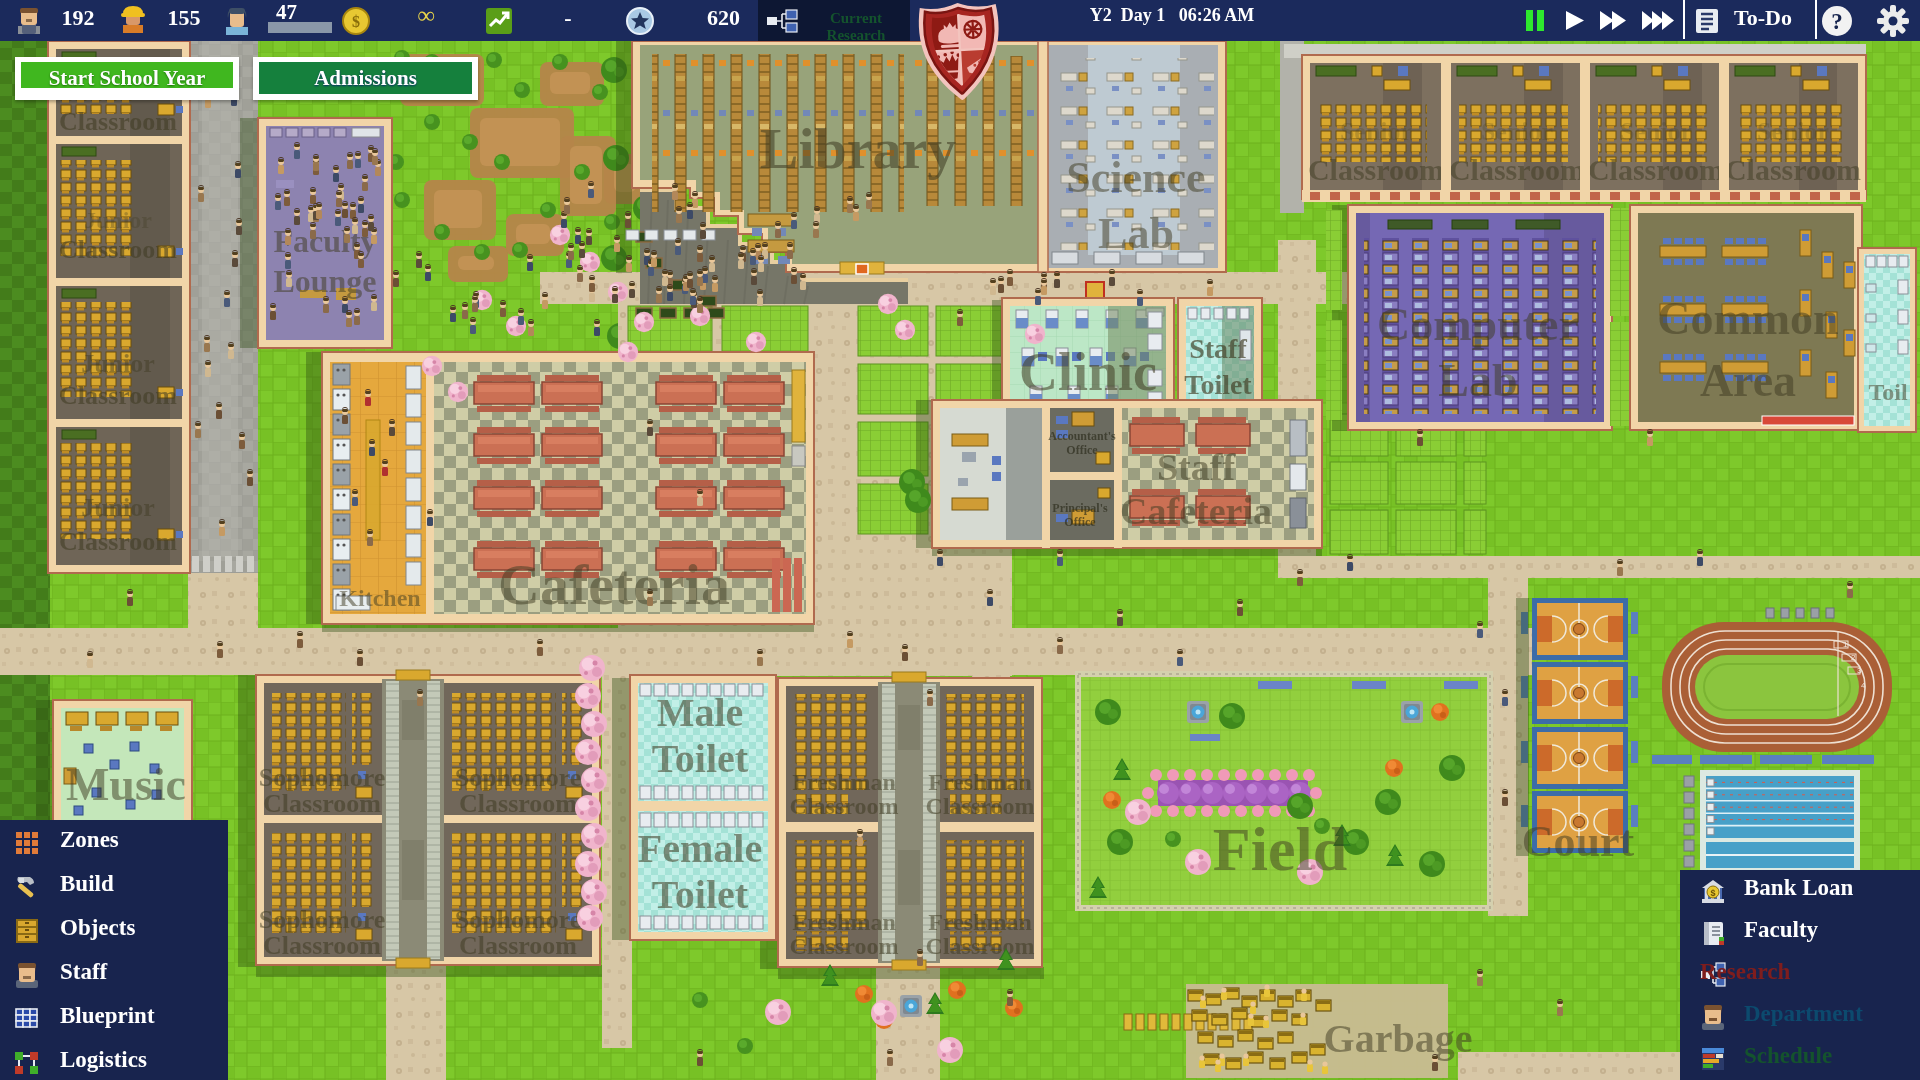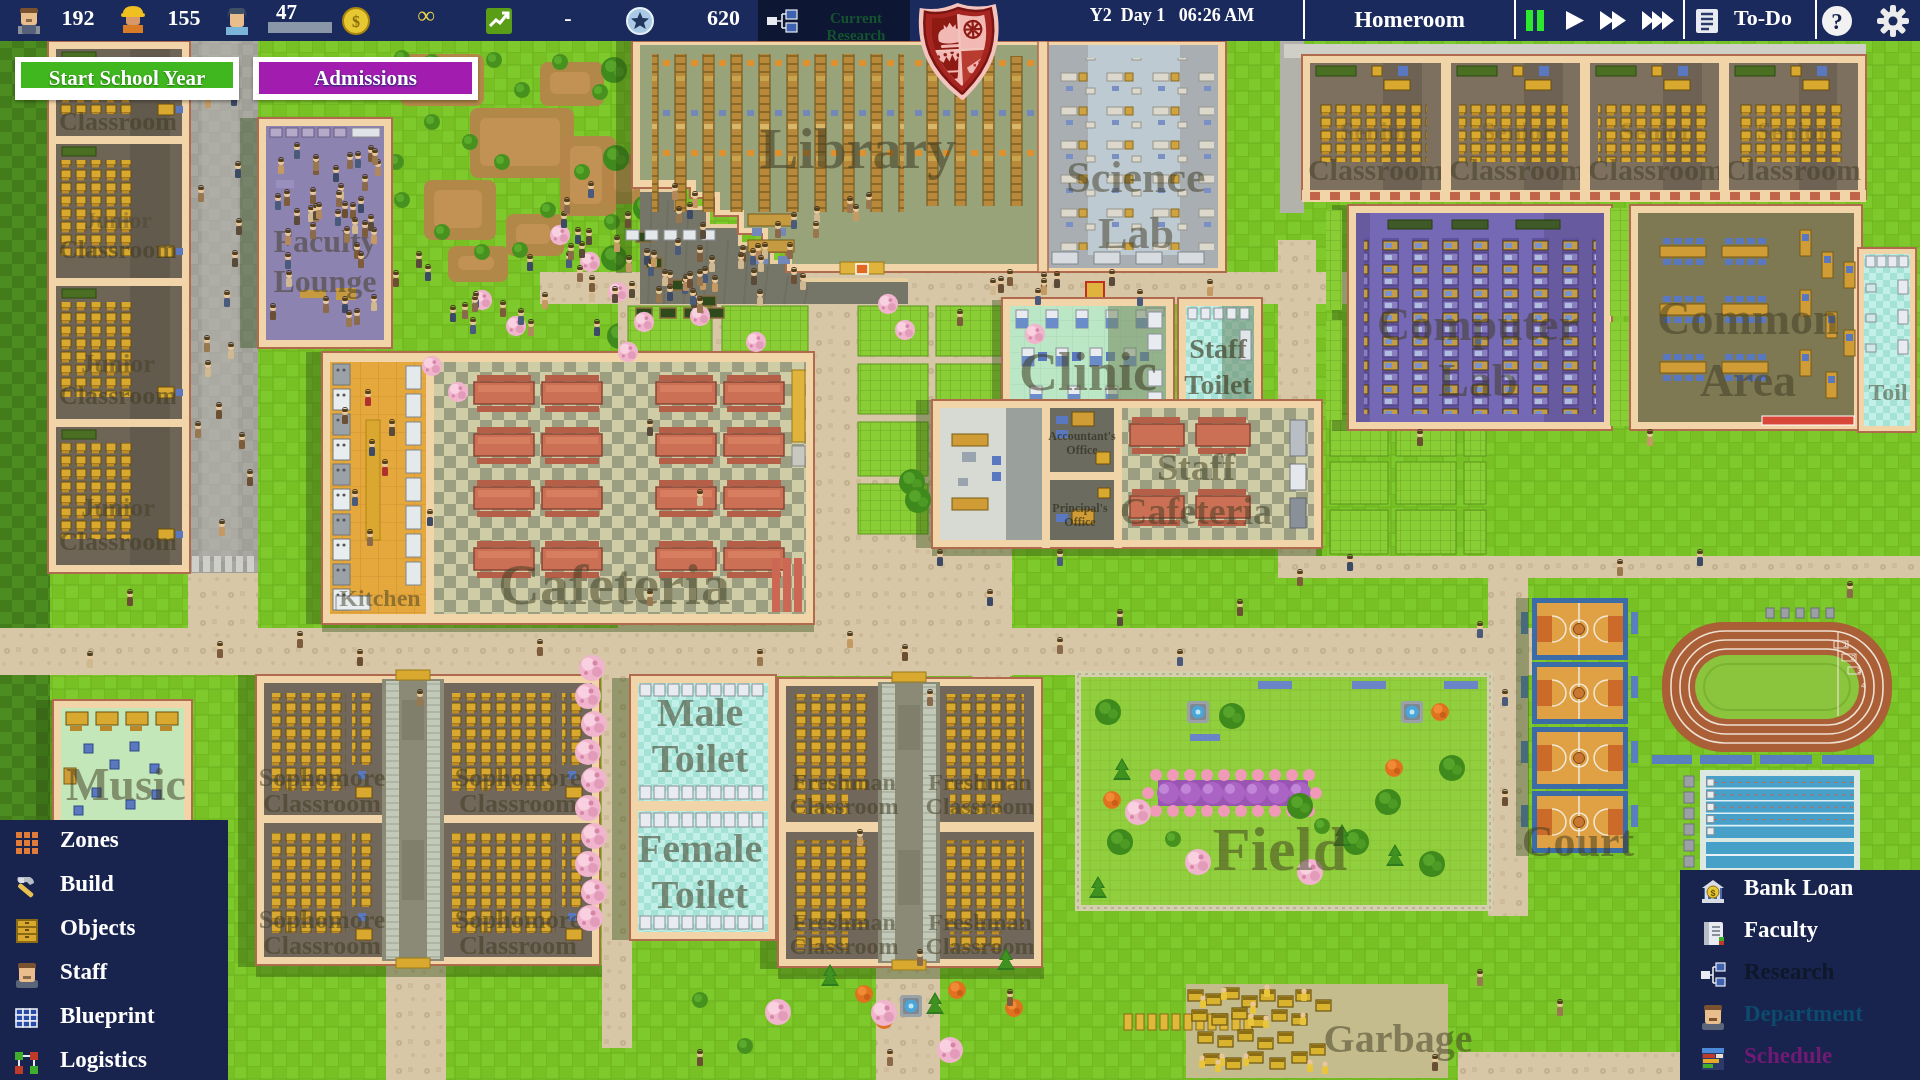--- a/index.html
+++ b/index.html
@@ -3017,21 +3017,20 @@
 <rect x="1" y="8" width="10" height="8" fill="#e8ecf2"></rect>
       <rect x="20" y="1" width="11" height="9" fill="#3f62b0" stroke="#e8ecf2" stroke-width="1.2"></rect>
       <rect x="20" y="14" width="11" height="9" fill="#3f62b0" stroke="#e8ecf2" stroke-width="1.2"></rect>
 <path d="M11 12 H16 M16 5 V19 M16 5 H20 M16 19 H20" stroke="#e8ecf2" stroke-width="1.6" fill="none"></path>
     </svg>
 
 <div style="position:absolute;left:804px;top:10px;width:104px;color:#14532d;font:bold 15px 'Liberation Serif',serif;text-align:center;line-height:17px">Current Research</div>
 
 <div class="tb" style="left:1052px;width:240px;text-align:center;font-size:18px">Y2&nbsp;&nbsp;Day 1&nbsp;&nbsp;&nbsp;06:26 AM</div>
 
-<div style="position:absolute;left:1303px;top:0;width:209px;height:39px;border-left:2px solid #fff;border-right:2px solid #fff;color:#fff;font:bold 23px 'Liberation Serif',serif;text-align:center;line-height:40px">Homeroom</div>
 
 <div style="position:absolute;left:1526px;top:10px;width:7px;height:21px;background:#2ee82e"></div>
 <div style="position:absolute;left:1537px;top:10px;width:7px;height:21px;background:#2ee82e"></div>
 
 <svg style="position:absolute;left:1564px;top:9px" width="120" height="23" viewBox="0 0 120 23">
 <path d="M2 2 L20 11.5 L2 21 Z" fill="#fff"></path>
 <path d="M36 2 L50 11.5 L36 21 Z" fill="#fff"></path>
       <path d="M48 2 L62 11.5 L48 21 Z" fill="#fff"></path>
 <path d="M78 2 L90 11.5 L78 21 Z" fill="#fff"></path>
       <path d="M88 2 L100 11.5 L88 21 Z" fill="#fff"></path>
@@ -3103,21 +3102,21 @@
           </g>
 <path d="M48 12 V88 M20 50 H78" stroke="#f3c4be" stroke-width="2.4"></path>
 </g>
 </g>
     </svg>
 
 <div style="position:absolute;left:15px;top:57px;width:224px;height:43px;background:#fff;box-shadow:0 2px 3px rgba(0,0,0,0.3)"></div>
 <div style="position:absolute;left:21px;top:62px;width:212px;height:26px;background:#40b71f;color:#fff;font:bold 21px 'Liberation Serif',serif;text-align:center;line-height:32px;text-shadow:0 1px 2px #1a6a08">Start School Year</div>
 
 <div style="position:absolute;left:253px;top:57px;width:225px;height:43px;background:#fff;box-shadow:0 2px 3px rgba(0,0,0,0.3)"></div>
-<div style="position:absolute;left:259px;top:62px;width:213px;height:32px;background:#a21caf;color:#fff;font:bold 21px 'Liberation Serif',serif;text-align:center;line-height:32px;text-shadow:0 1px 2px #0a2a6a">Admissions</div>
+<div style="position:absolute;left:259px;top:62px;width:213px;height:32px;background:#15803d;color:#fff;font:bold 21px 'Liberation Serif',serif;text-align:center;line-height:32px;text-shadow:0 1px 2px #0a2a6a">Admissions</div>
 
 <div style="position:absolute;left:0;top:820px;width:228px;height:260px;background:#18244e"></div>
 
 <svg style="position:absolute;left:14px;top:830px" width="26" height="26" viewBox="0 0 26 26">
       <g>
         <rect x="1" y="1" width="24" height="24" fill="#18244e"></rect>
  <g fill="#e07b39">
           <rect x="2" y="2" width="6" height="6"></rect>
           <rect x="10" y="2" width="6" height="6"></rect>
           <rect x="18" y="2" width="6" height="6"></rect>
@@ -3217,21 +3216,21 @@
 <div style="position:absolute;left:1744px;top:917px;color:#fff;font:bold 23px 'Liberation Serif',serif">Faculty</div>
 
 <svg style="position:absolute;left:1700px;top:962px" width="26" height="26" viewBox="0 0 26 26">
       <g>
         <rect x="1" y="9" width="9" height="8" fill="#e8ecf2"></rect>
         <rect x="16" y="1" width="9" height="8" fill="#3f62b0" stroke="#e8ecf2" stroke-width="1.2"></rect>
         <rect x="16" y="16" width="9" height="8" fill="#3f62b0" stroke="#e8ecf2" stroke-width="1.2"></rect>
         <path d="M10 13 H13 M13 5 V21 M13 5 H16 M13 21 H16" stroke="#e8ecf2" stroke-width="1.6" fill="none"></path>
       </g>
     </svg>
-<div style="position:absolute;left:1744px;top:959px;color:#0f172a;font:bold 23px 'Liberation Serif',serif">Research</div>
+<div style="position:absolute;left:1700px;top:959px;color:#7f1d1d;font:bold 23px 'Liberation Serif',serif">Research</div>
 
 <svg style="position:absolute;left:1700px;top:1004px" width="26" height="26" viewBox="0 0 26 26">
       <g>
         <rect x="2" y="19" width="22" height="7" rx="2" fill="#5a6579"></rect>
         <rect x="5" y="4" width="16" height="16" rx="3" fill="#e9bd8c"></rect>
         <path d="M4 10 Q4 1 13 1 Q22 1 22 10 L22 6 Q21 3 17 3 L9 3 Q5 3 4 6 Z" fill="#7a5230"></path>
         <rect x="4" y="1" width="18" height="5" rx="2" fill="#7a5230"></rect>
         <rect x="9" y="14" width="8" height="3" fill="#7a5230"></rect>
       </g>
     </svg>
@@ -3240,14 +3239,14 @@
 <svg style="position:absolute;left:1700px;top:1046px" width="26" height="26" viewBox="0 0 26 26">
       <g>
         <rect x="2" y="2" width="22" height="22" fill="#2a3a6a"></rect>
         <rect x="2" y="2" width="22" height="5" fill="#4a8ad8"></rect>
         <rect x="3" y="8" width="12" height="4" fill="#c03a28"></rect>
         <rect x="3" y="13" width="16" height="4" fill="#e8a828"></rect>
         <rect x="3" y="18" width="10" height="4" fill="#3fae2a"></rect>
         <rect x="16" y="8" width="7" height="4" fill="#e8e0d0"></rect>
       </g>
     </svg>
-<div style="position:absolute;left:1744px;top:1043px;color:#701a75;font:bold 23px 'Liberation Serif',serif">Schedule</div>
+<div style="position:absolute;left:1744px;top:1043px;color:#14532d;font:bold 23px 'Liberation Serif',serif">Schedule</div>
 </div>
 
 </body></html>

